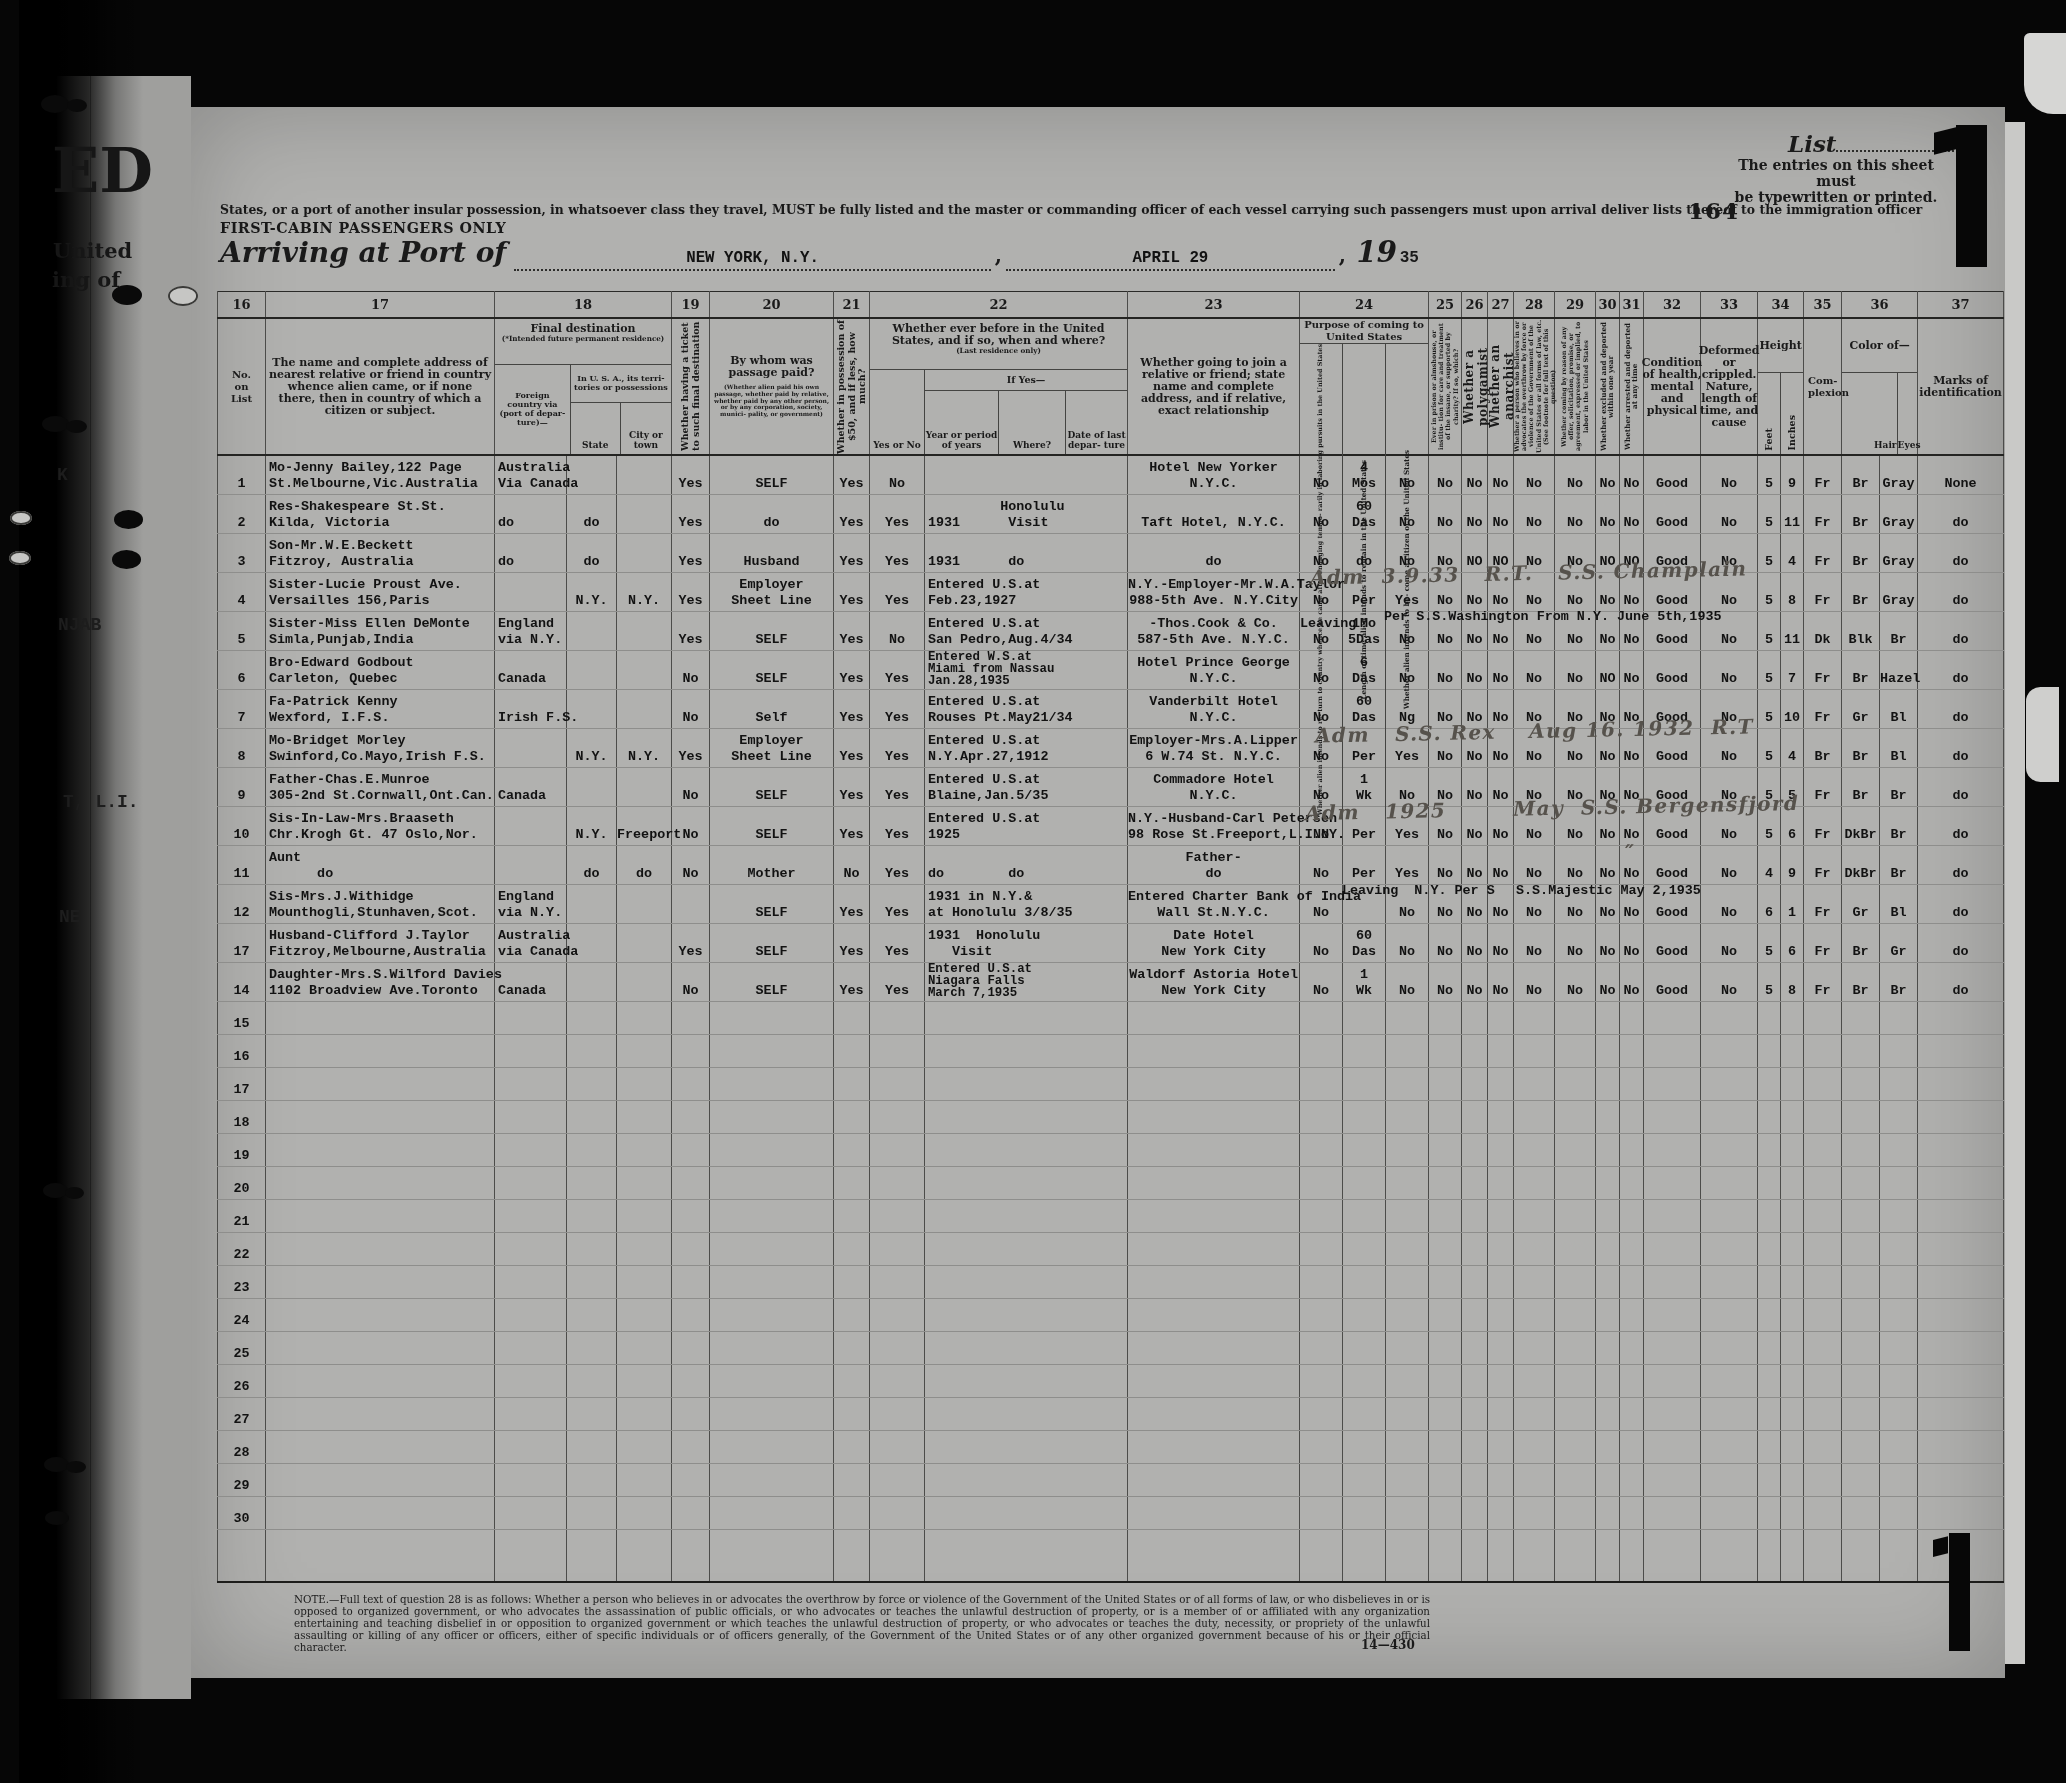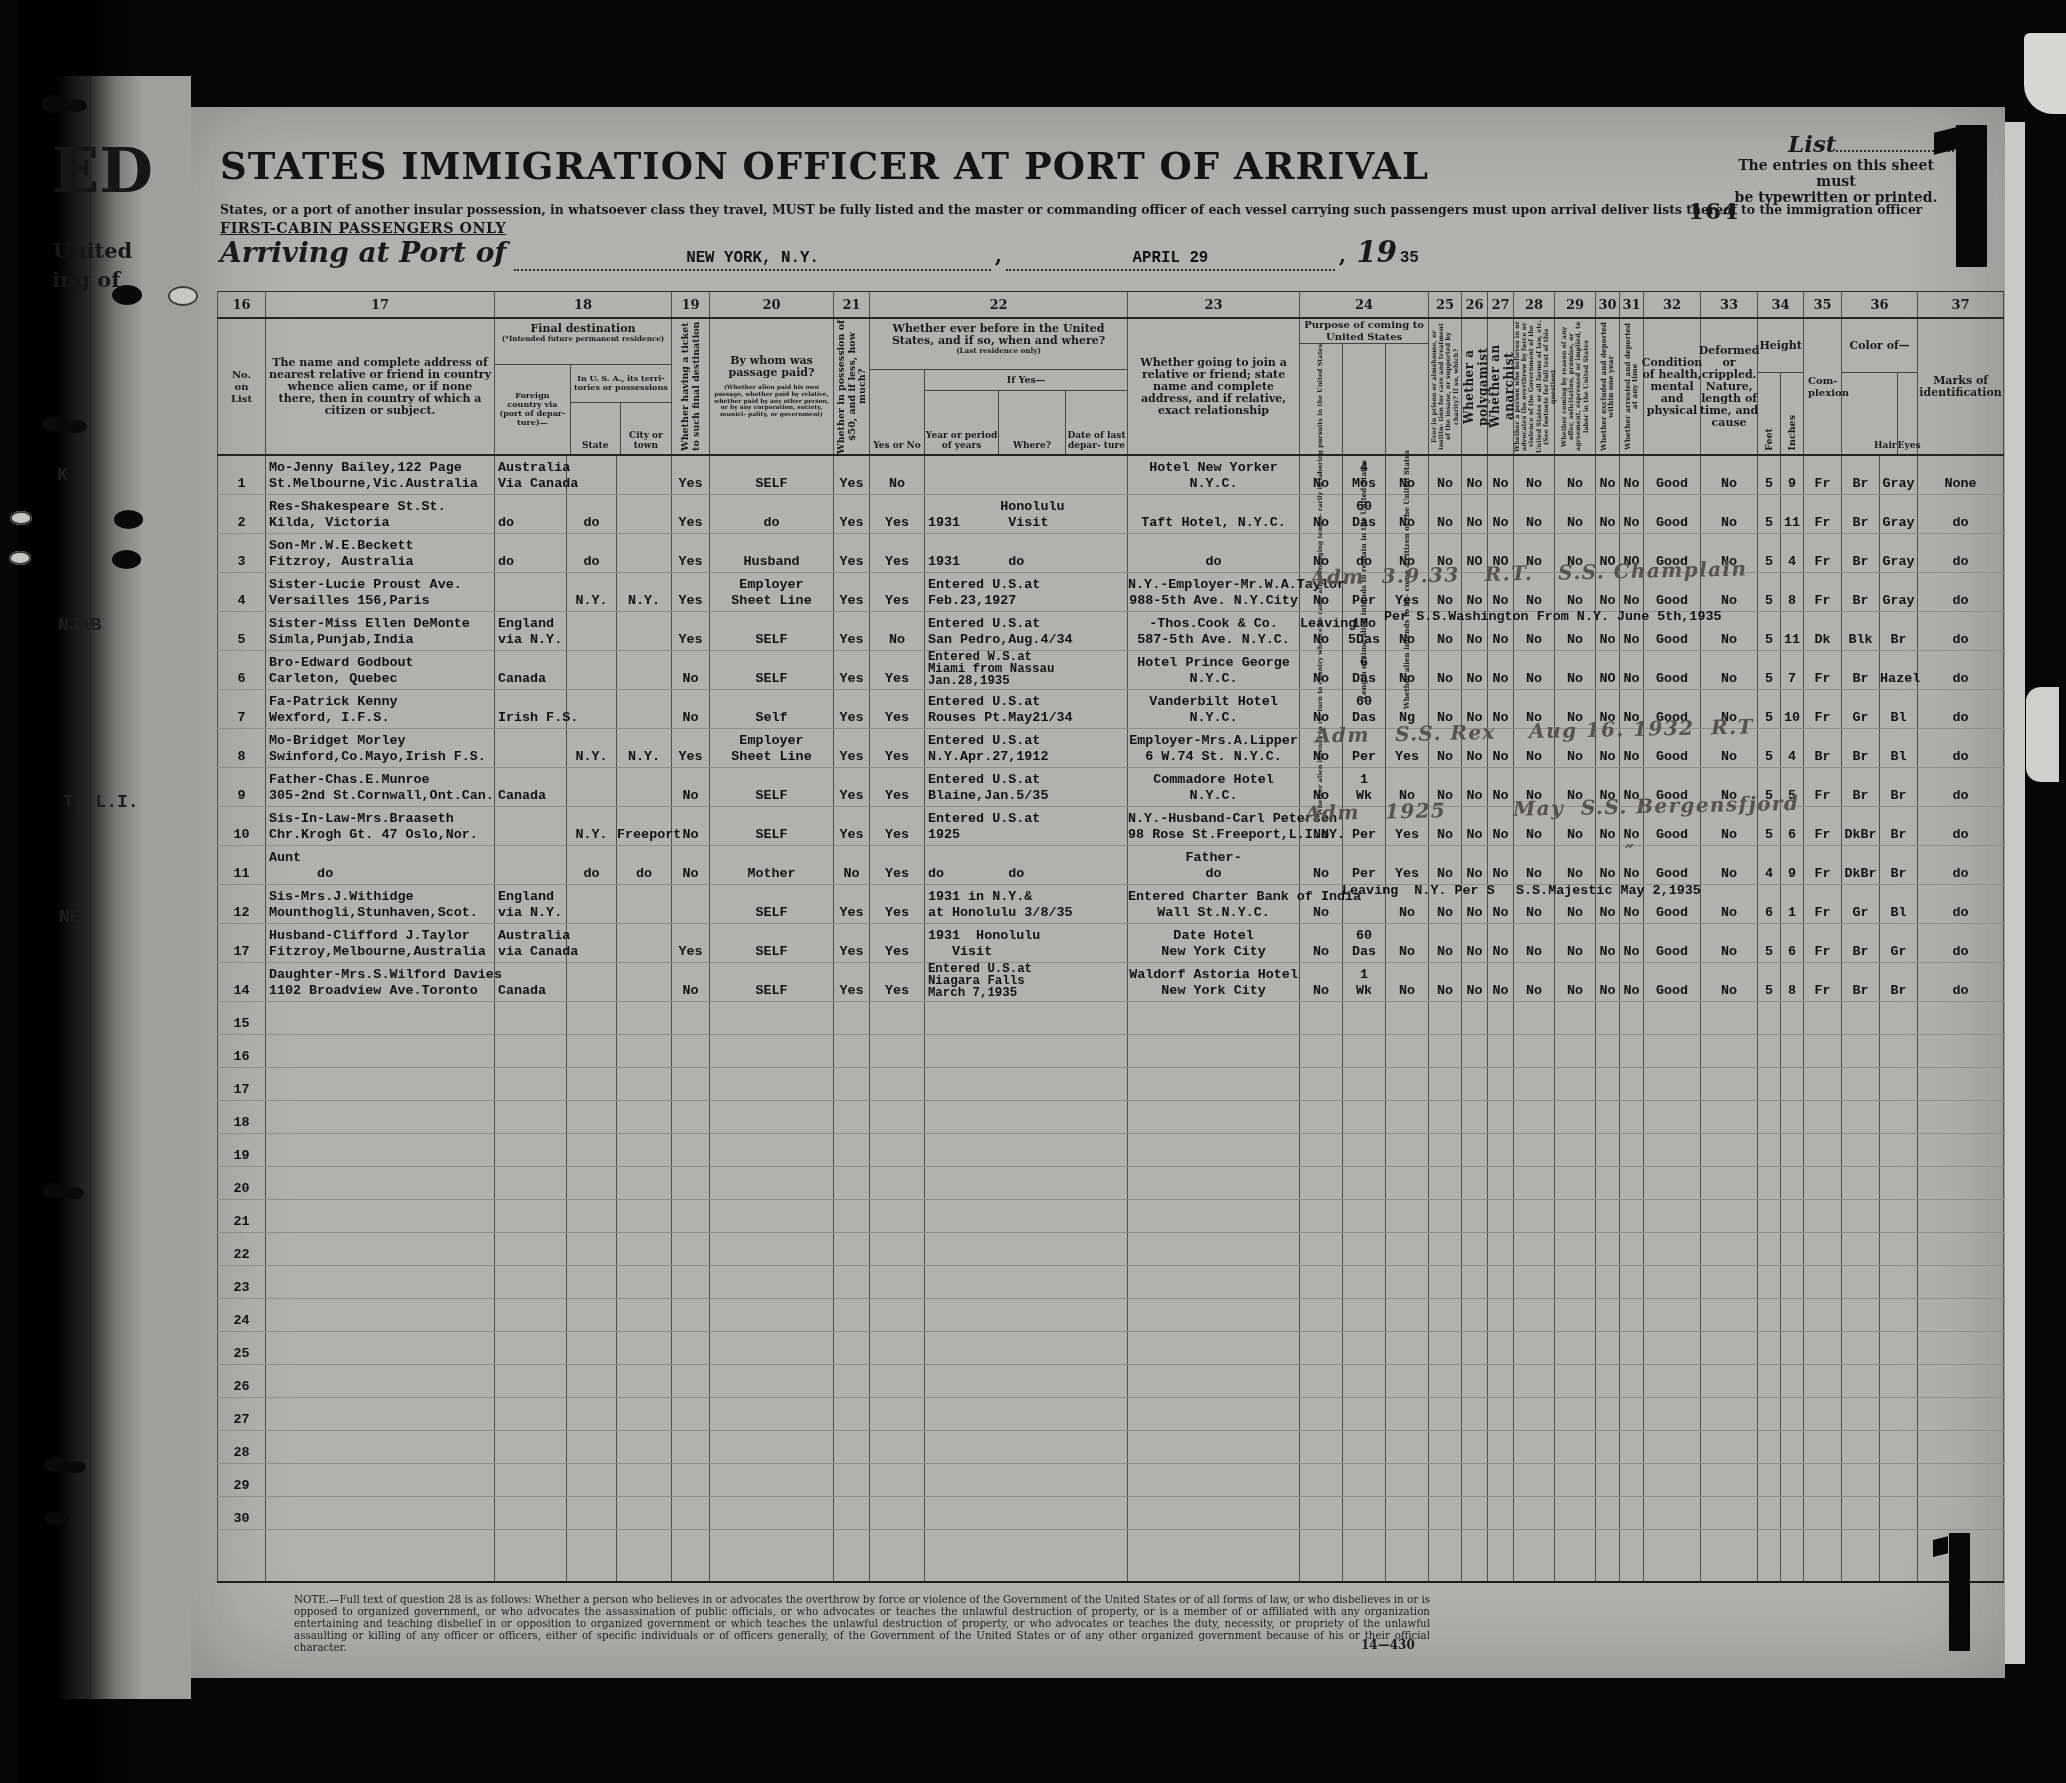--- a/index.html
+++ b/index.html
@@ -21,21 +21,21 @@
   .corner-glare{position:absolute;left:2024px;top:33px;width:42px;height:81px;background:#d6d6d4;border-radius:5.7px 0 0 29px;}
   .side-glare{position:absolute;left:2026px;top:687px;width:33px;height:95px;background:#cfcfcd;border-radius:14.3px 0 0 14.3px;}
 
   
   .sheet{position:absolute;left:191px;top:107px;width:1814px;height:1571px;background:#b1b1af;
          box-shadow:inset 0 0 105px rgba(0,0,0,.22);}
   .abs{position:absolute;}
 
   .main-title{font-family:"DejaVu Serif",serif;font-size:37px;font-weight:600;letter-spacing:1px;color:#141414;white-space:nowrap;}
   .subtitle{font-size:12.4px;font-weight:700;width:1470px;white-space:nowrap;color:#181818;}
-  .subtitle2{font-size:14.3px;font-weight:700;letter-spacing:0.5px;color:#181818;text-decoration:underline;}
+  .subtitle2{font-size:14.3px;font-weight:700;letter-spacing:0.5px;color:#181818;}
 
   .arrive{display:flex;align-items:baseline;white-space:nowrap;}
   .arrive .lbl{font-style:italic;font-size:28px;font-weight:600;}
   .dotfield{display:inline-block;border-bottom:2.4px dotted #2c2c2a;text-align:center;
             font:700 15.8px "Liberation Mono","DejaVu Sans Mono",monospace;color:#121212;padding-bottom:1.9px;}
   .comma{font-size:21px;font-weight:700;padding:0 3.8px;}
   .yr-print{font-style:italic;font-size:29px;font-weight:600;padding-left:6.7px;}
   .yr-typed{font:700 16px "Liberation Mono","DejaVu Sans Mono",monospace;padding-left:2.9px;}
 
   .list-line{display:flex;align-items:baseline;}
@@ -122,21 +122,20 @@
 <div class="hole dark" style="left:44px;top:1457px;width:25px;height:15.3px;"></div>
 <div class="hole dark" style="left:66px;top:1461px;width:20px;height:12.4px;"></div>
 <div class="hole dark" style="left:45px;top:1511px;width:24px;height:14.3px;"></div>
 
 <div class="edge-strip"></div>
 <div class="corner-glare"></div>
 <div class="side-glare"></div>
 
 <div class="sheet">
 
-  <div class="abs main-title" style="left:29px;top:37px;">STATES IMMIGRATION OFFICER AT PORT OF ARRIVAL</div>
   <div class="abs subtitle" style="left:29px;top:95px;">States, or a port of another insular possession, in whatsoever class they travel, MUST be fully listed and the master or commanding officer of each vessel carrying such passengers must upon arrival deliver lists thereof to the immigration officer</div>
   <div class="abs subtitle2" style="left:29px;top:113px;">FIRST-CABIN PASSENGERS ONLY</div>
 
   <div class="abs arrive" style="left:29px;top:128px;">
     <span class="lbl">Arriving at Port of</span>
     <span class="dotfield" style="width:477px;margin-left:7.6px;">NEW YORK, N.Y.</span>
     <span class="comma">,</span>
     <span class="dotfield" style="width:329px;">APRIL 29</span>
     <span class="comma">,</span>
     <span class="yr-print">19</span>

